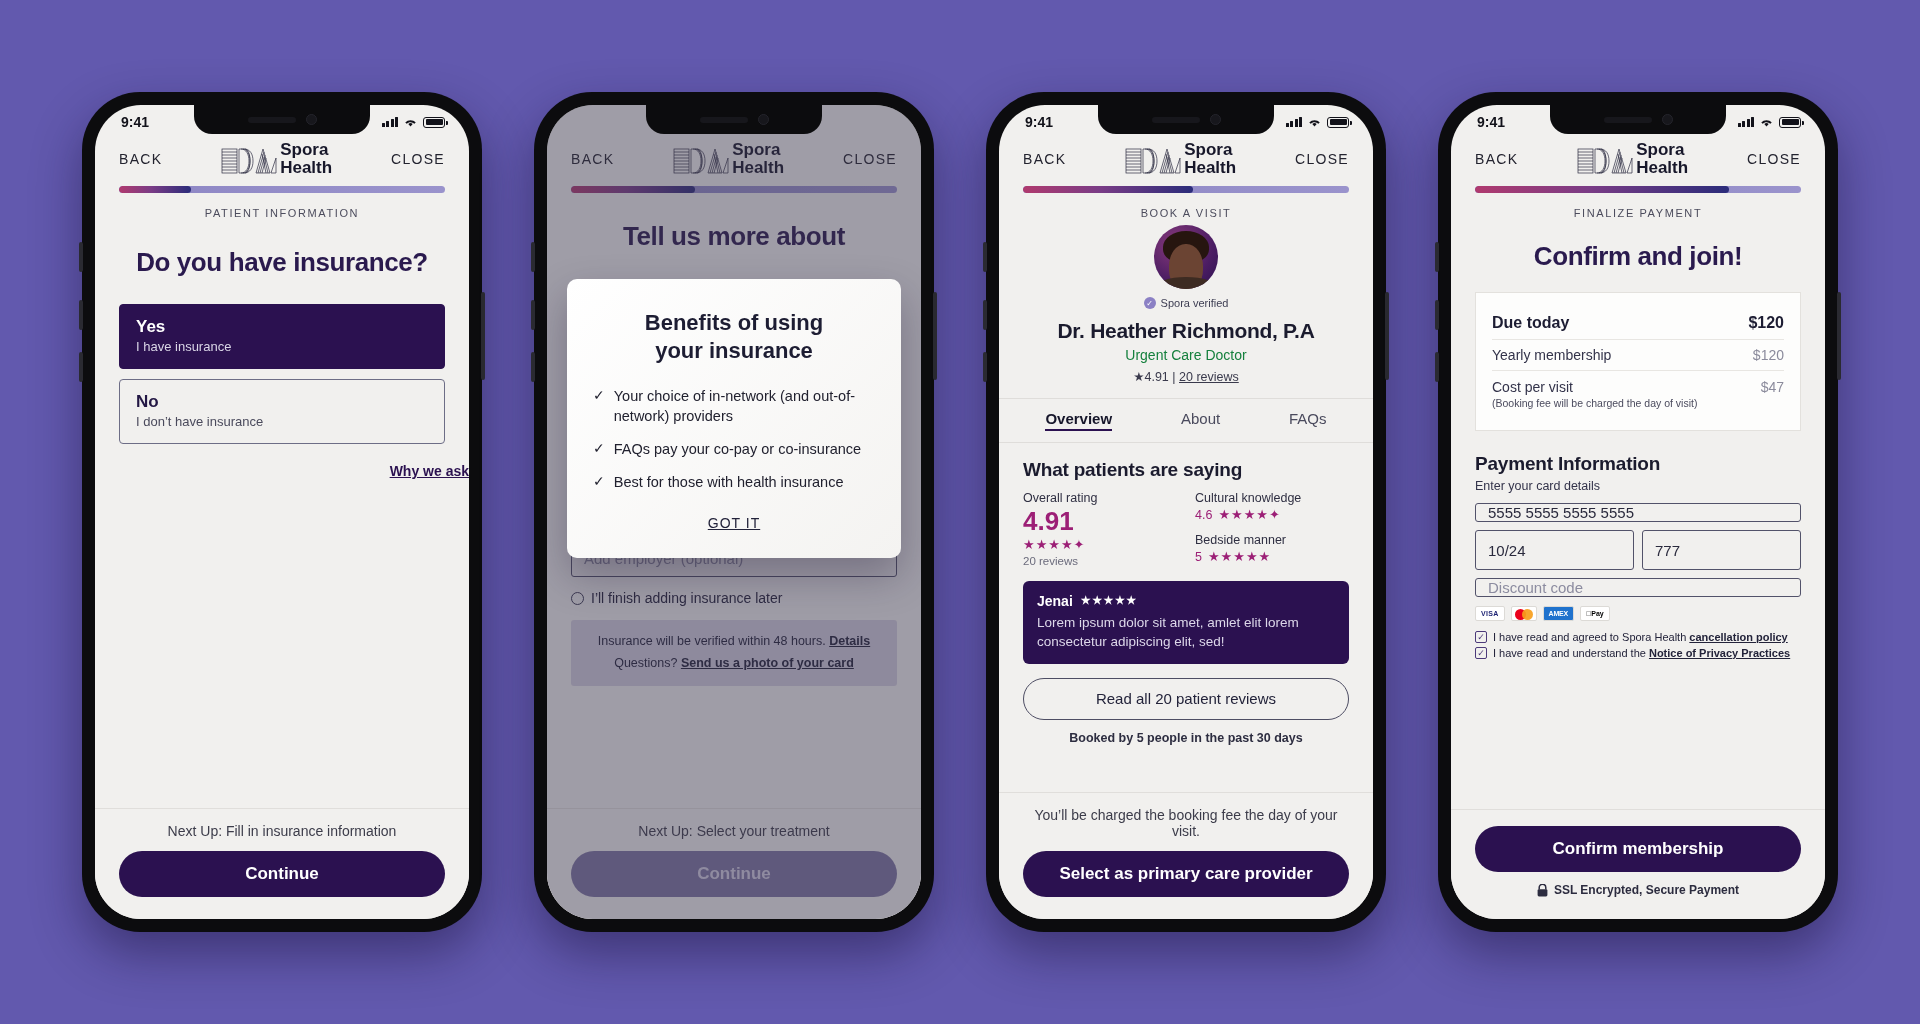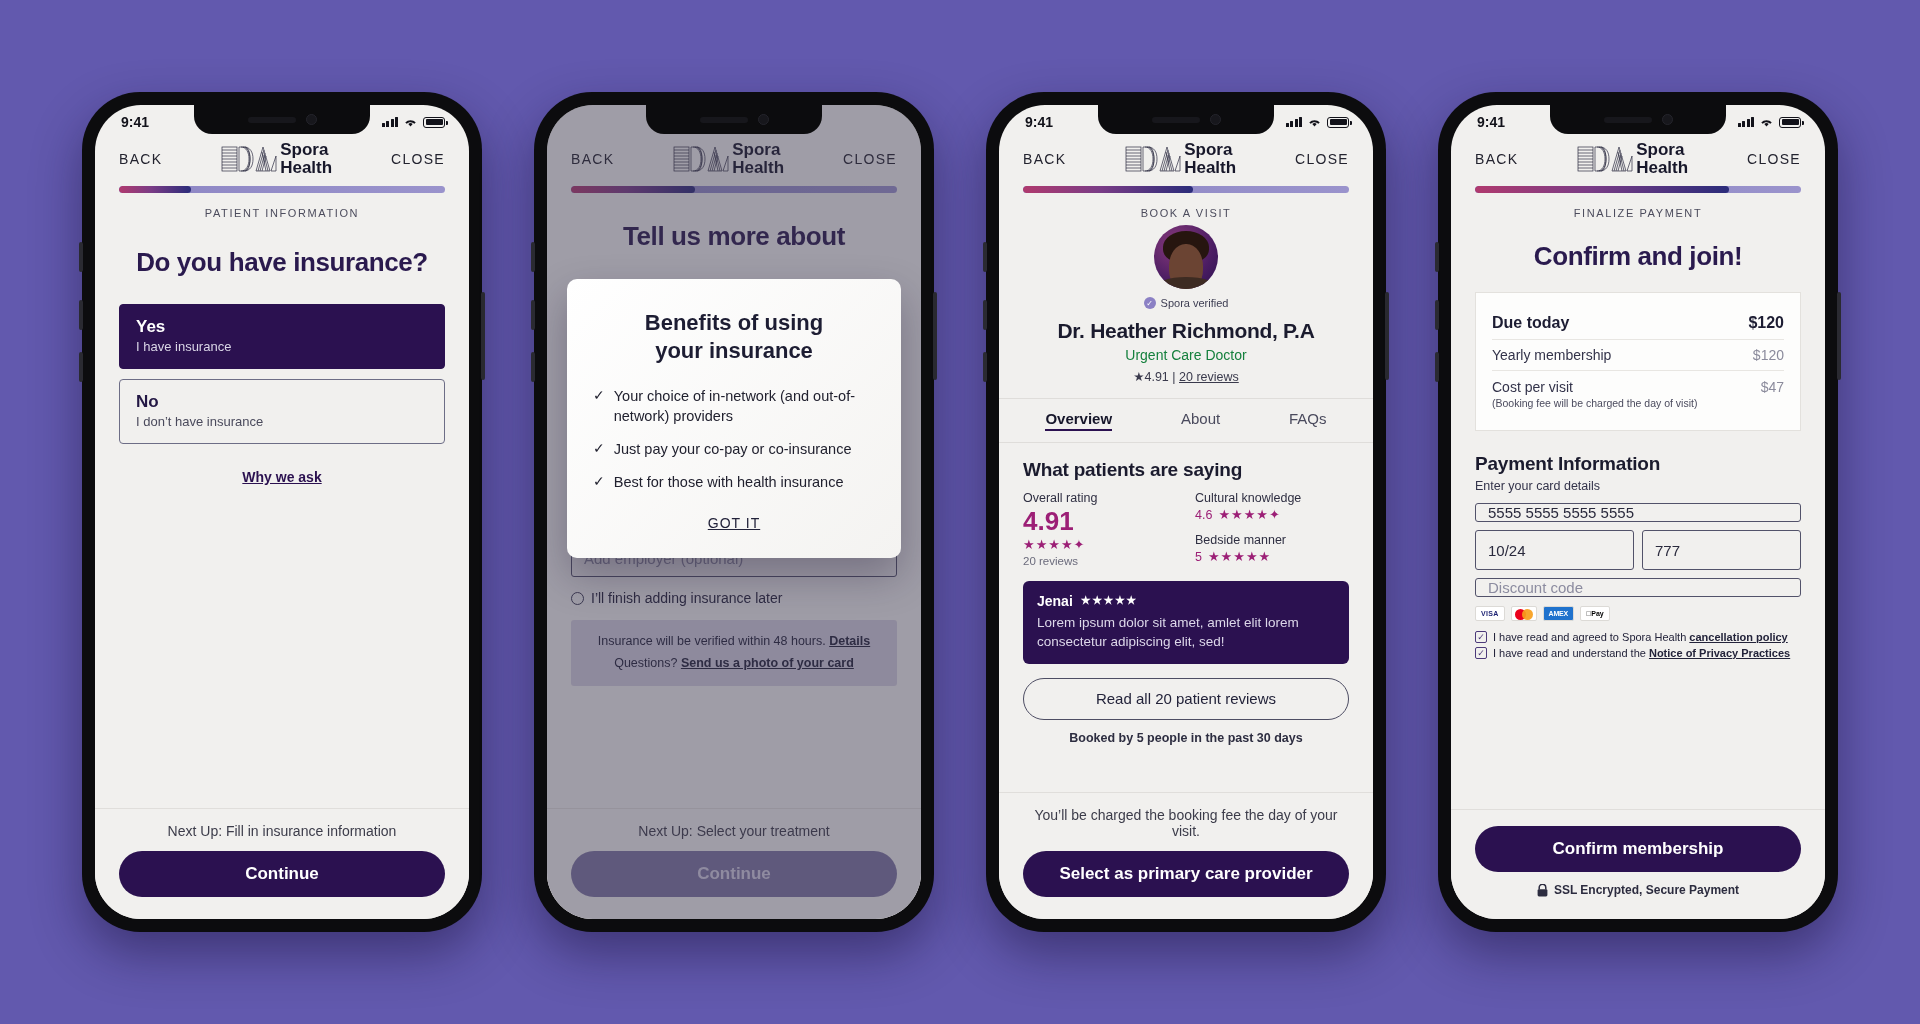--- a/index.html
+++ b/index.html
@@ -64,21 +64,21 @@
   .batt { width: 22px; height: 11px; border: 1.5px solid #12121a; border-radius: 3px; position: relative; }
   .batt::after { content:""; position:absolute; right:-3.5px; top:3px; width:2px; height:4px; background:#12121a; border-radius:0 1px 1px 0;}
   .batt i { position: absolute; inset: 1.5px; background: #12121a; border-radius: 1px; display:block;}
 
   
   .appbar {
     flex: none; display: flex; align-items: center; justify-content: space-between;
     padding: 6px 24px 0;
   }
   .navtext { font-size: 14px; letter-spacing: 1.3px; color: #23232f; }
-  .brand { display: flex; align-items: center; gap: 3px; }
+  .brand { display: flex; align-items: flex-end; gap: 3px; }
   .brand .mark { width: 56px; height: 30px; }
   .brand .name { font-size: 17px; font-weight: bold; line-height: 1.03; color: #17172a; }
 
   .progress-wrap { flex: none; padding: 10px 24px 0; }
   .progress { height: 7px; border-radius: 5px; background:
       linear-gradient(90deg, #8d86c4, #9a93cc); position: relative; overflow: hidden; }
   .progress i { position: absolute; left:0; top:0; bottom:0; border-radius: 5px;
       background: linear-gradient(90deg, #b03a6e 0%, #7a3c86 45%, #2b2c7a 100%); display:block; }
 
   .stepname { flex: none; text-align: center; font-size: 11px; letter-spacing: 1.6px;
@@ -89,21 +89,21 @@
         letter-spacing: -.4px; }
 
   
   .choices { padding: 0 24px; margin-top: 26px; display: flex; flex-direction: column; gap: 10px; }
   .choice { border: 1px solid #6d6d86; border-radius: 4px; padding: 12px 16px 14px; background: transparent; }
   .choice.selected { background: #2b1150; border-color: #2b1150; }
   .choice .t { font-size: 17px; font-weight: bold; color: #231744; }
   .choice .s { font-size: 13px; color: #4a4a5c; margin-top: 2px; }
   .choice.selected .t { color: #fff; }
   .choice.selected .s { color: #d9d5e6; }
-  .whyask { text-align: center; margin-top: 24px; }
+  .whyask { text-align: right; margin-top: 18px; }
   .whyask span { font-size: 14px; color: #2b1150; text-decoration: underline; font-weight: 600; }
 
   .footer {
     flex: none; border-top: 1px solid #e0dedb; padding: 14px 24px 22px; text-align: center;
     background: #f1f0ee;
   }
   .footer .nextup { font-size: 14px; color: #3c3c4a; }
   .btn-primary {
     margin-top: 12px; width: 100%; height: 46px; border-radius: 26px; border: none;
     background: #2b1150; color: #fff; font-size: 17px; font-weight: bold; cursor: pointer;
@@ -356,21 +356,21 @@
 
       <div class="modal">
         <h2><span>Benefits of using</span><br><span>your insurance</span></h2>
         <div class="benefits">
           <div class="benefit">
             <span class="ck">✓</span>
             <span>Your choice of in-network (and out-of-network) providers</span>
           </div>
           <div class="benefit">
             <span class="ck">✓</span>
-            <span>Just pay your co-pay or co-insurance</span>
+            <span>FAQs pay your co-pay or co-insurance</span>
           </div>
           <div class="benefit">
             <span class="ck">✓</span>
             <span>Best for those with health insurance</span>
           </div>
         </div>
         <div class="gotit">
           <span>GOT IT</span>
         </div>
       </div>

